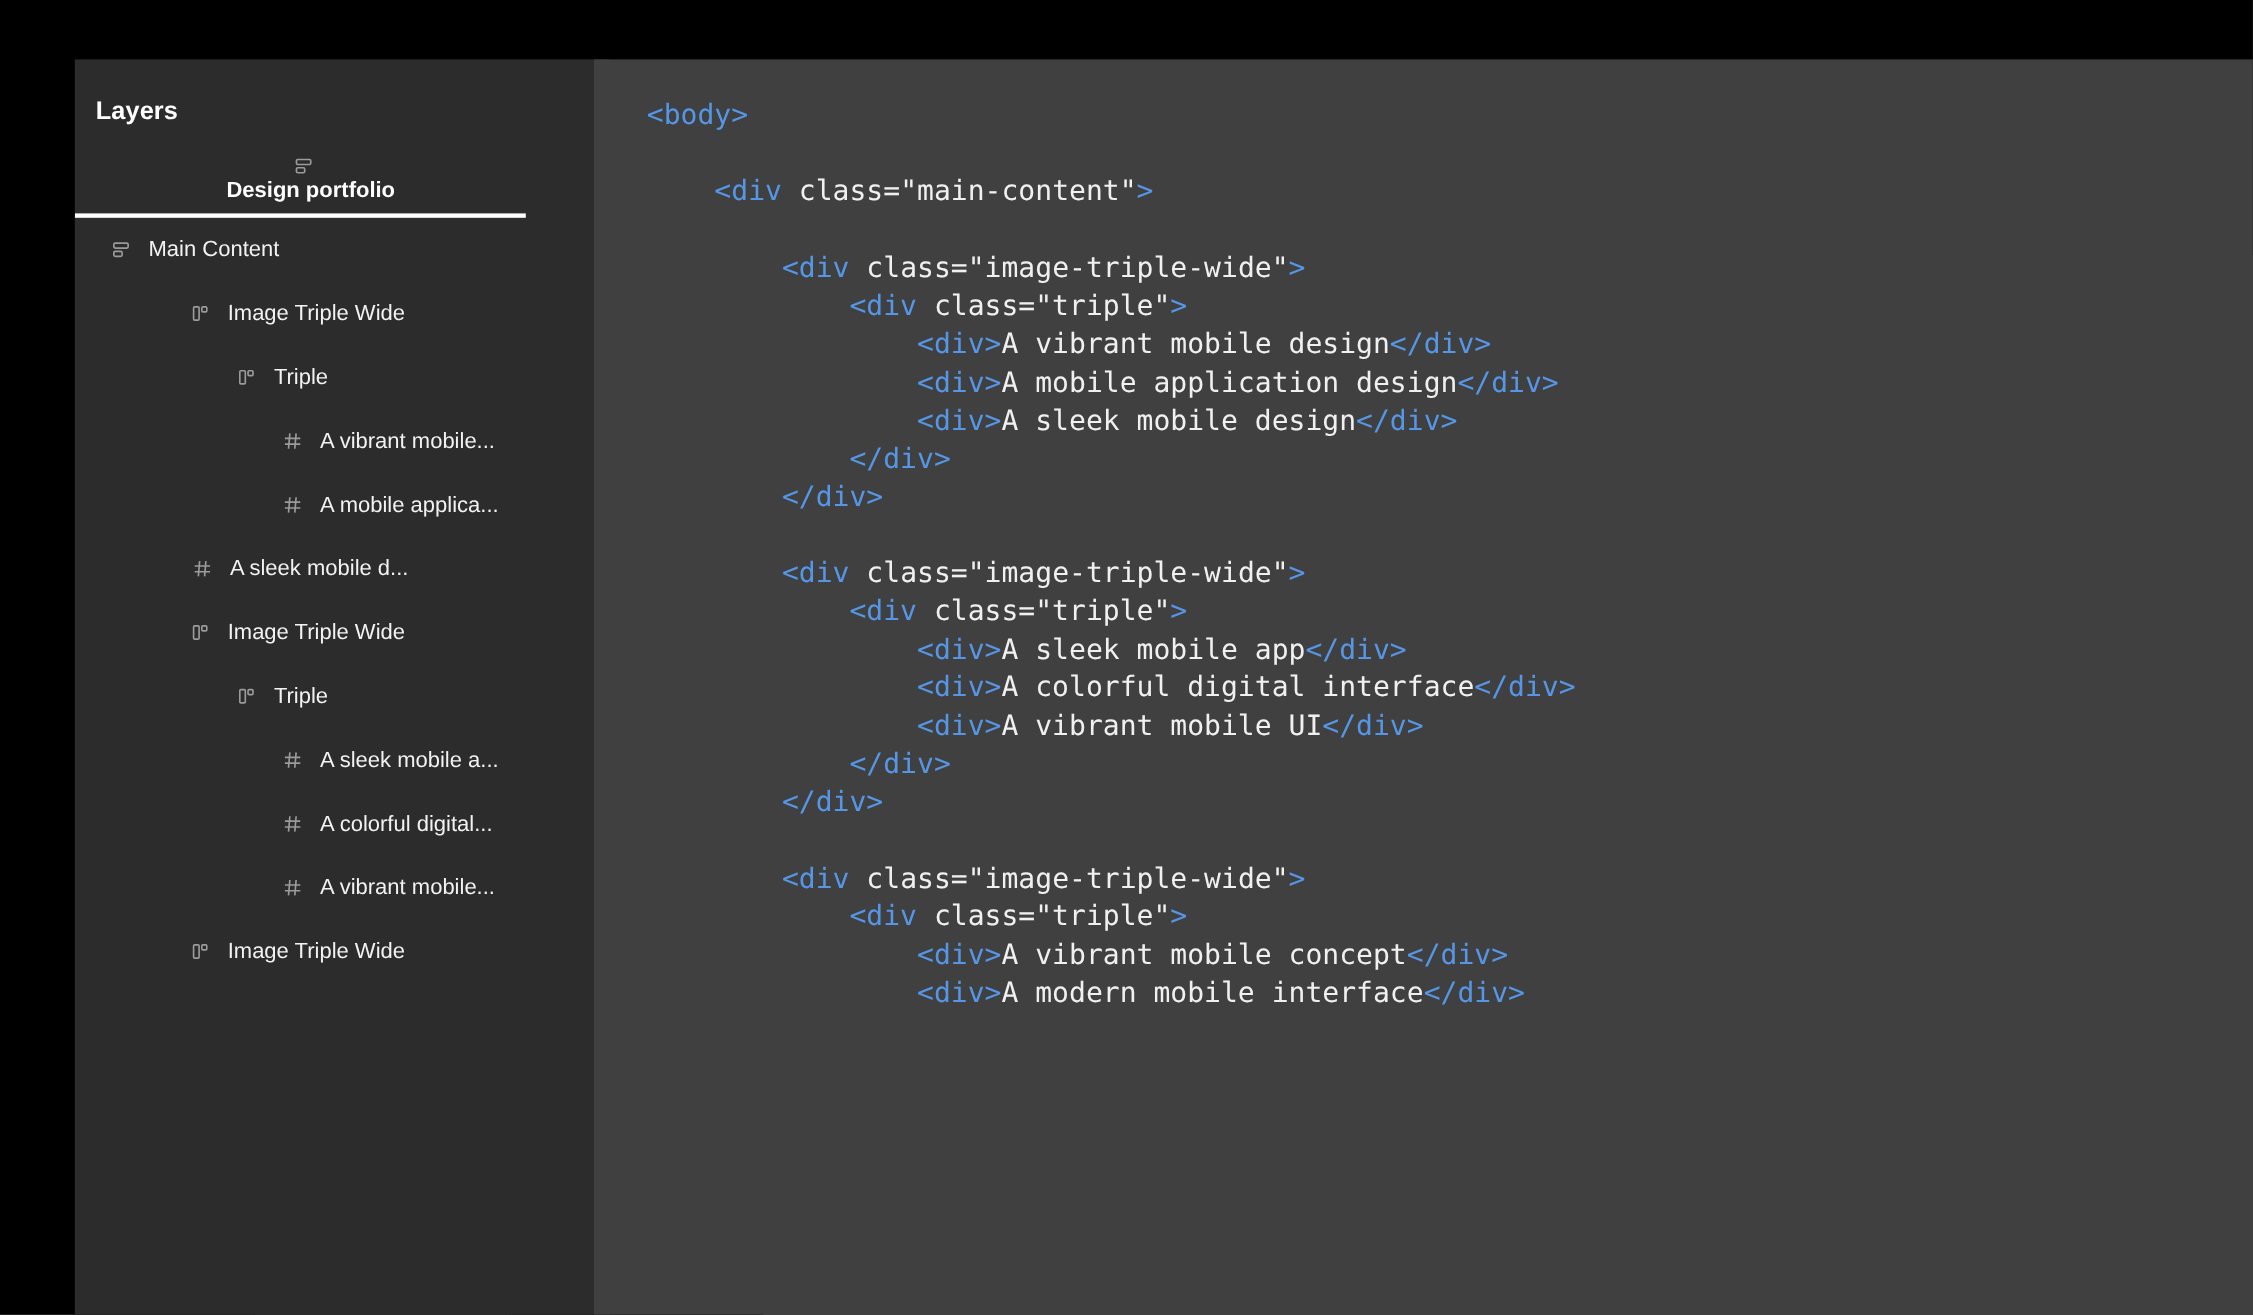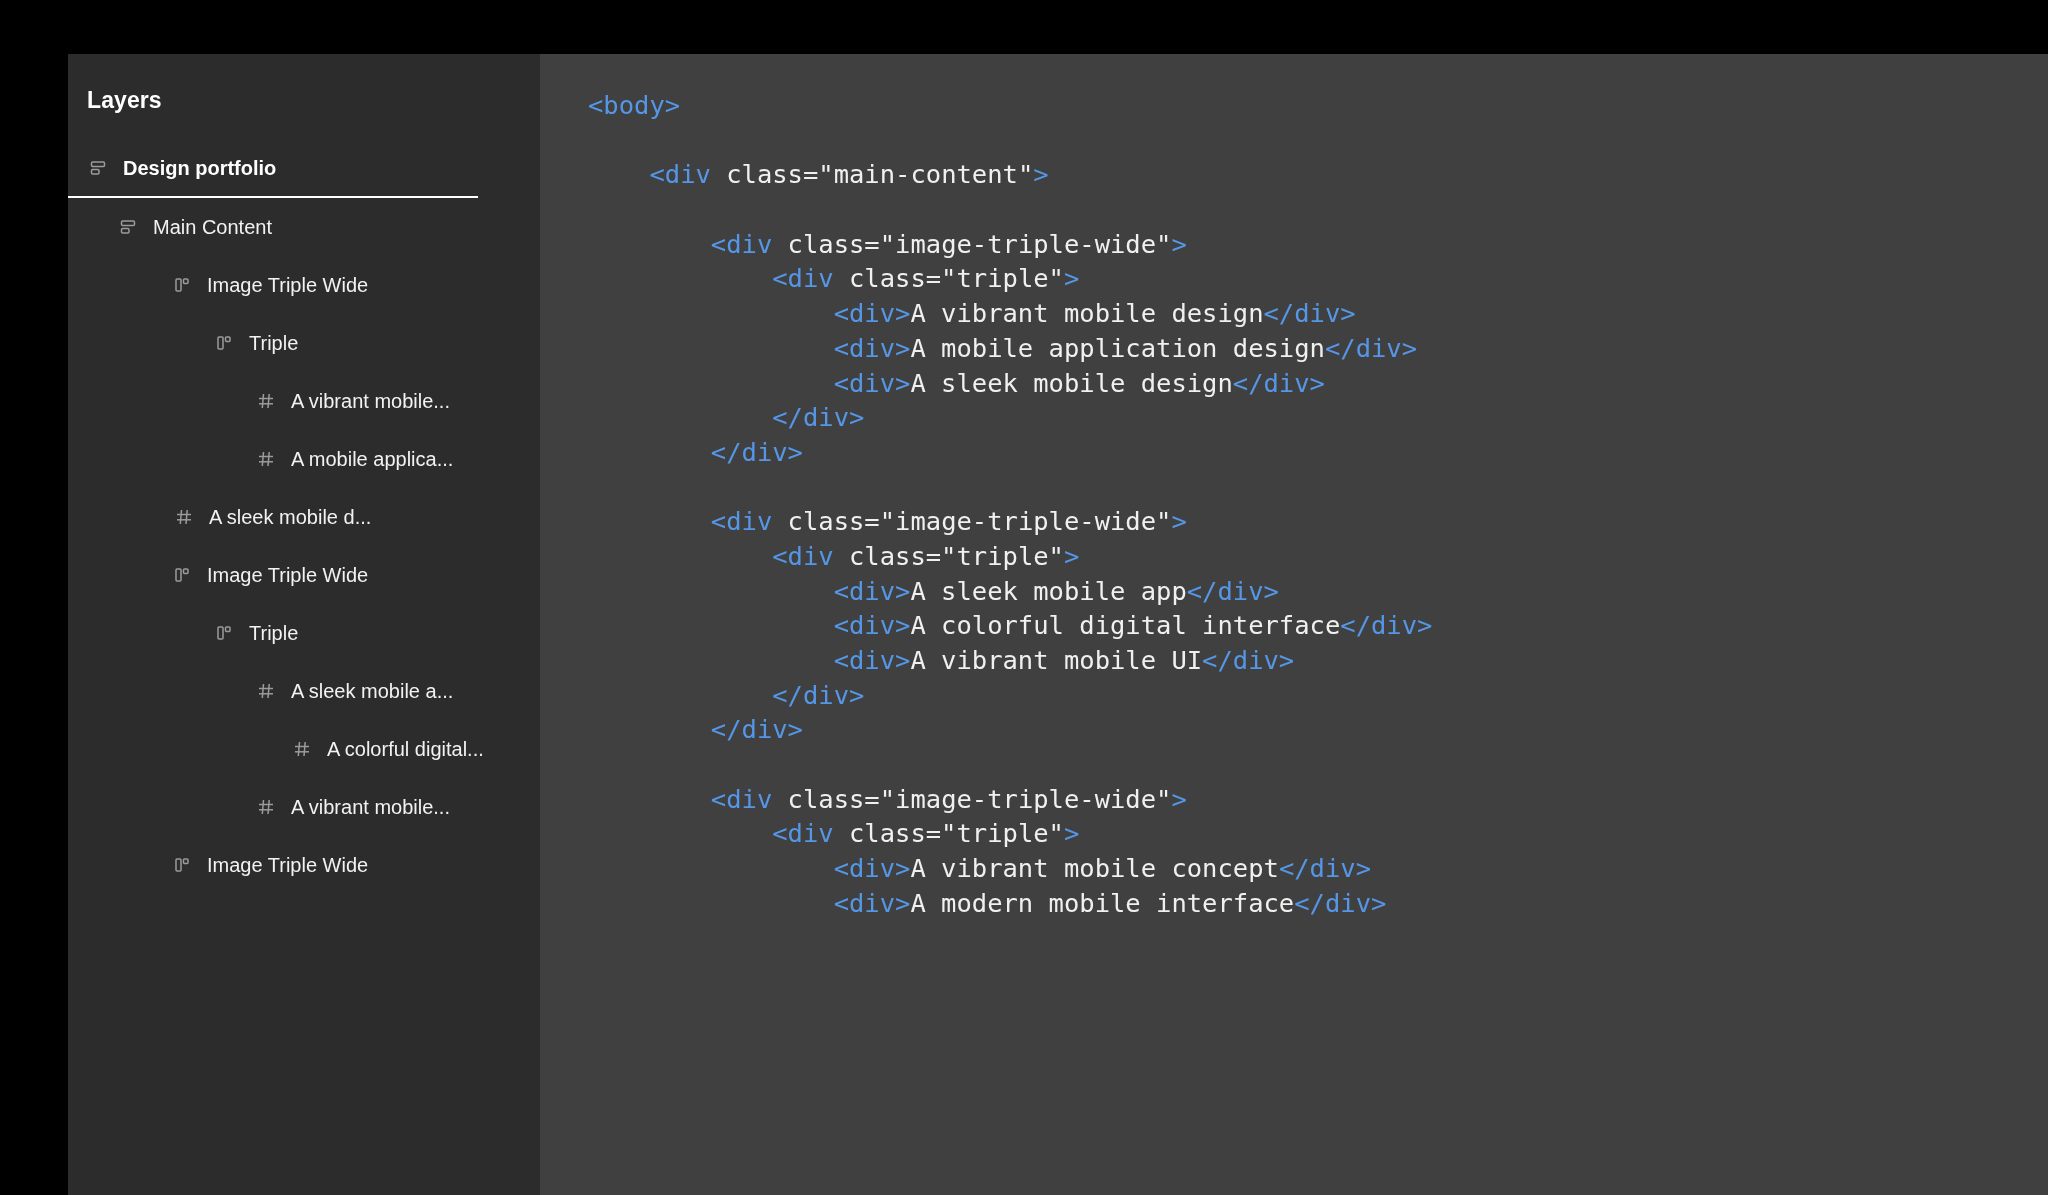--- a/index.html
+++ b/index.html
@@ -34,21 +34,22 @@
   }
   .layer-row{
     display:flex;
     align-items:center;
     height:58px;
     width:410px;
     box-sizing:border-box;
     white-space:nowrap;
   }
   .layer-row.divider-below{
-    border-bottom:2px solid #ffffff;
+    border-bottom:4px solid #ffffff;
+    flex-direction:column;
   }
   .layer-icon{
     flex:0 0 auto;
     width:22px;height:22px;
     display:inline-flex;
     align-items:center;justify-content:center;
     margin-right:14px;
   }
   .layer-icon svg{display:block;}
   .layer-label{
@@ -90,21 +91,21 @@
   <div id="layer-tree">
       <div class="layer-row bold divider-below" style="padding-left: 19px;">
         <span class="layer-icon">
           <svg width="20" height="20" viewBox="0 0 20 20">
             <rect x="3.5" y="4" width="13" height="4.5" rx="1.2" fill="none" stroke="#9b9b9b" stroke-width="1.5"></rect>
             <rect x="3.5" y="11.5" width="7.5" height="4.5" rx="1.2" fill="none" stroke="#9b9b9b" stroke-width="1.5"></rect>
           </svg>
         </span>
         <span class="layer-label">Design portfolio</span>
       </div>
-      <div class="layer-row" style="padding-left: 49px;">
+      <div class="layer-row" style="padding-left: 31px;">
         <span class="layer-icon">
           <svg width="20" height="20" viewBox="0 0 20 20">
             <rect x="3.5" y="4" width="13" height="4.5" rx="1.2" fill="none" stroke="#9b9b9b" stroke-width="1.5"></rect>
             <rect x="3.5" y="11.5" width="7.5" height="4.5" rx="1.2" fill="none" stroke="#9b9b9b" stroke-width="1.5"></rect>
           </svg>
         </span>
         <span class="layer-label">Main Content</span>
       </div>
       <div class="layer-row" style="padding-left: 103px;">
         <span class="layer-icon">
@@ -179,21 +180,21 @@
         <span class="layer-icon">
           <svg width="20" height="20" viewBox="0 0 20 20">
             <line x1="7.5" y1="3" x2="6.3" y2="17" stroke="#9b9b9b" stroke-width="1.5"></line>
             <line x1="13.2" y1="3" x2="12" y2="17" stroke="#9b9b9b" stroke-width="1.5"></line>
             <line x1="3" y1="7.5" x2="17" y2="7.5" stroke="#9b9b9b" stroke-width="1.5"></line>
             <line x1="3" y1="12.8" x2="17" y2="12.8" stroke="#9b9b9b" stroke-width="1.5"></line>
           </svg>
         </span>
         <span class="layer-label">A sleek mobile a...</span>
       </div>
-      <div class="layer-row" style="padding-left: 187px; margin-left: 36px;">
+      <div class="layer-row" style="padding-left: 187px;">
         <span class="layer-icon">
           <svg width="20" height="20" viewBox="0 0 20 20">
             <line x1="7.5" y1="3" x2="6.3" y2="17" stroke="#9b9b9b" stroke-width="1.5"></line>
             <line x1="13.2" y1="3" x2="12" y2="17" stroke="#9b9b9b" stroke-width="1.5"></line>
             <line x1="3" y1="7.5" x2="17" y2="7.5" stroke="#9b9b9b" stroke-width="1.5"></line>
             <line x1="3" y1="12.8" x2="17" y2="12.8" stroke="#9b9b9b" stroke-width="1.5"></line>
           </svg>
         </span>
         <span class="layer-label">A colorful digital...</span>
       </div>

